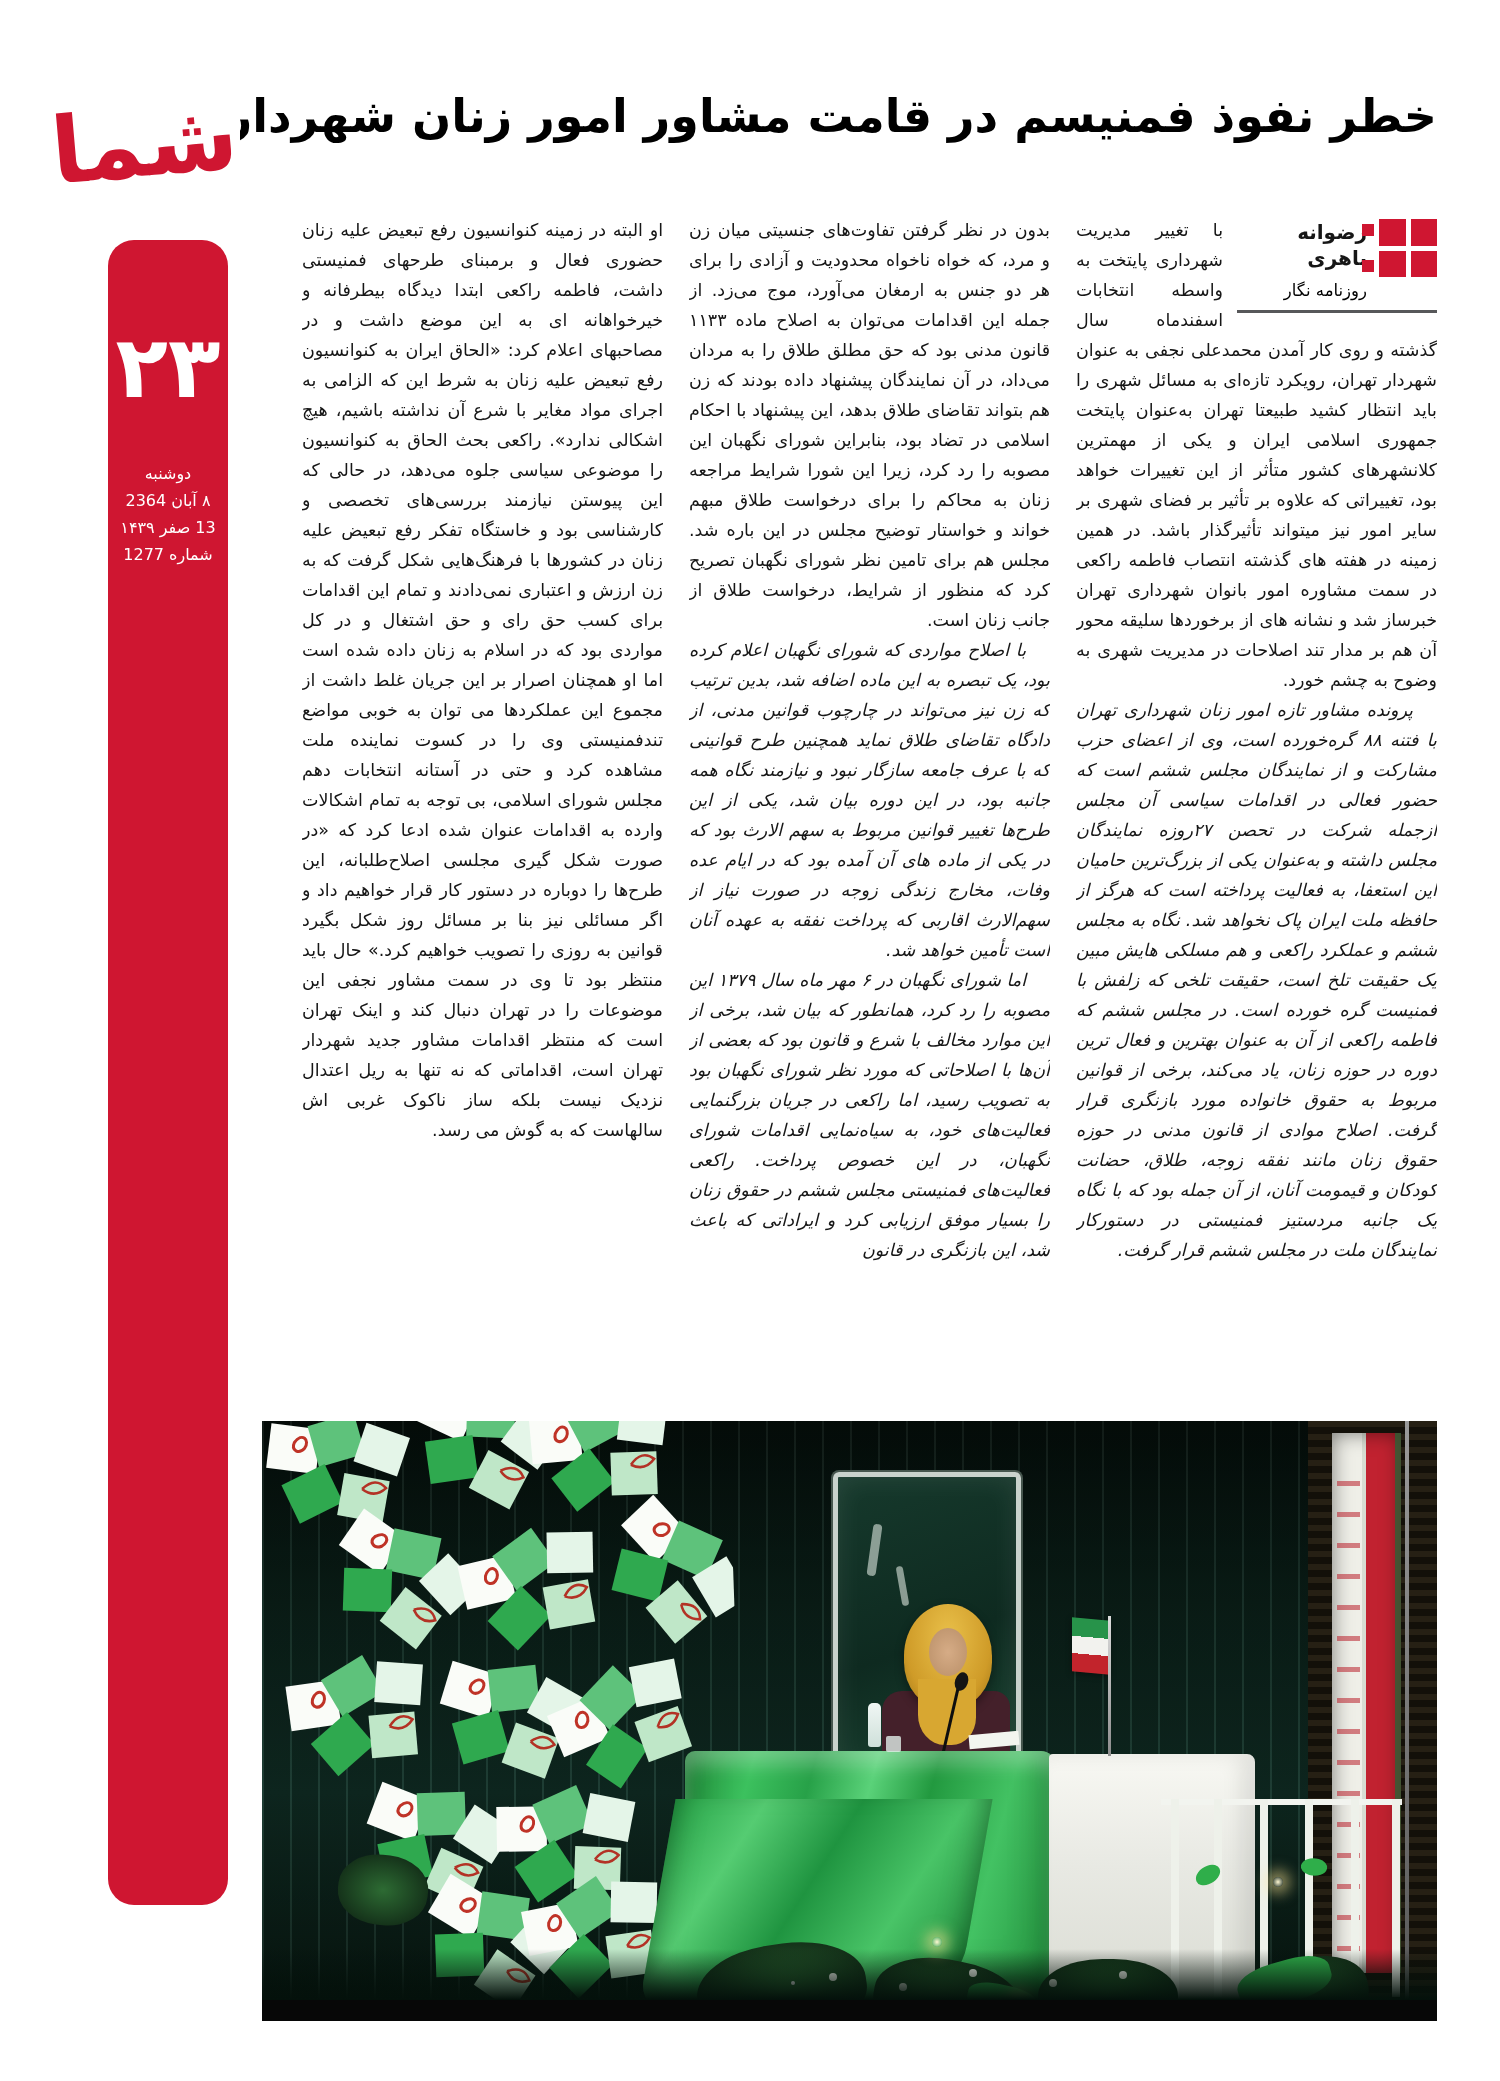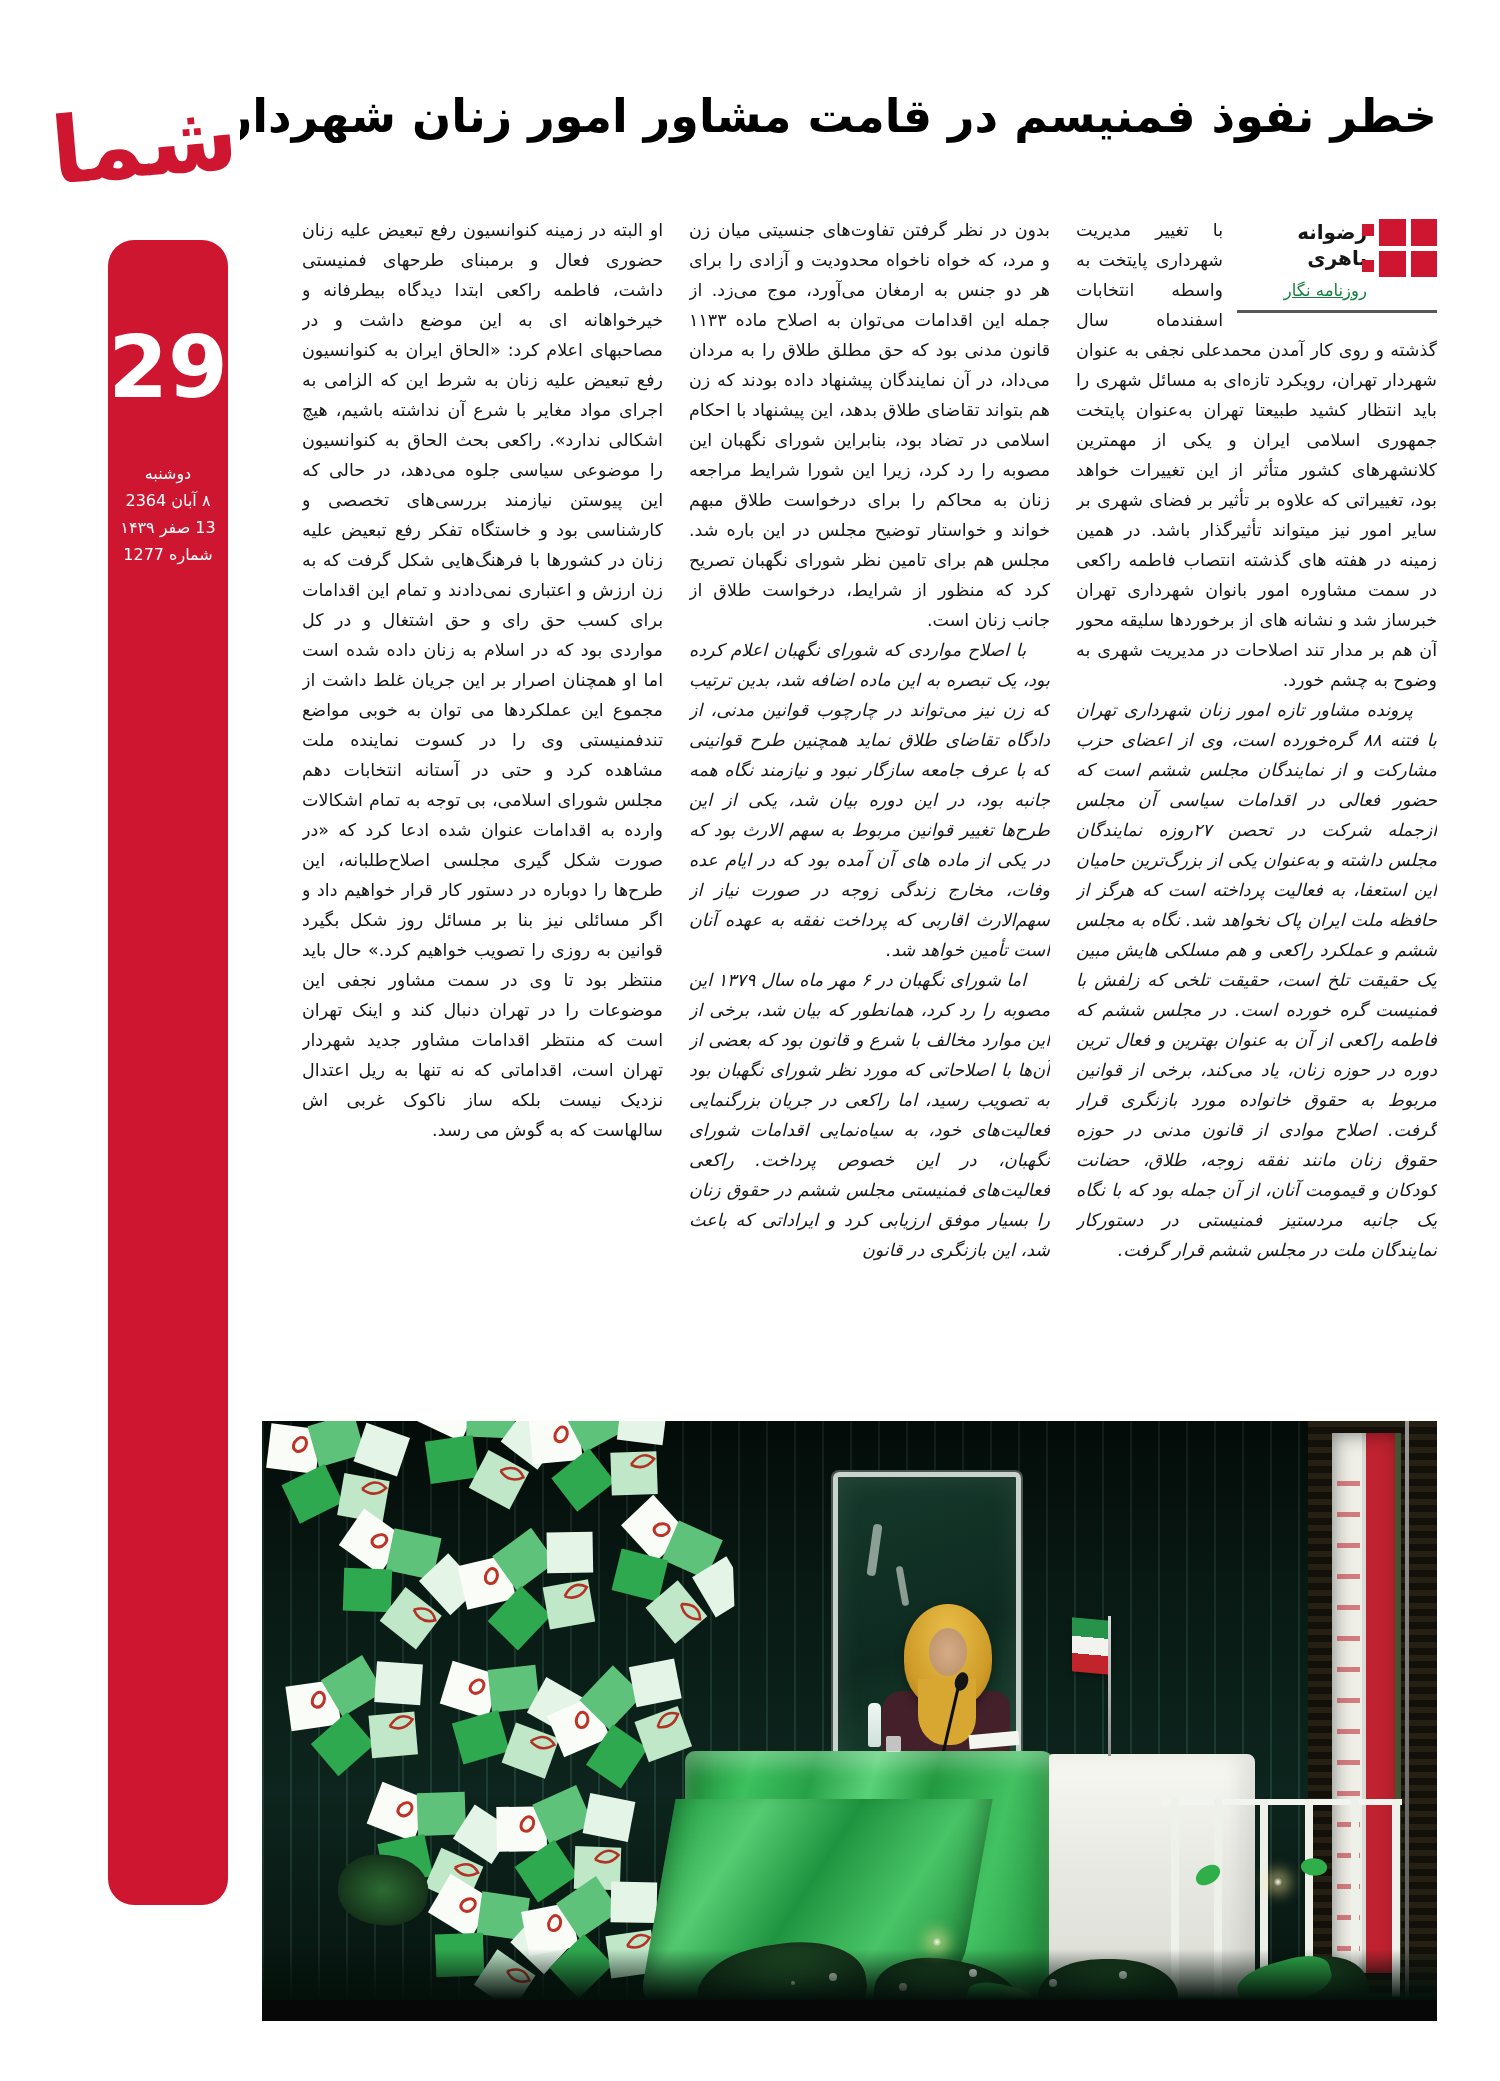--- a/index.html
+++ b/index.html
@@ -46,21 +46,21 @@
   .sq-grid {
     width:58px; height:58px; position:relative; flex:0 0 auto;
     display:grid; grid-template-columns:1fr 1fr; grid-template-rows:1fr 1fr; gap:5px;
     margin-top:2px;
   }
   .sq-grid span { background:#cf1631; }
   .sq-small { position:absolute; width:12px; height:12px; background:#cf1631; left:-17px; }
   .sq-small.a { top:5px; } .sq-small.b { bottom:5px; }
   .byline-texts { flex:1; text-align:right; }
   .byline-author { font-size:20px; font-weight:bold; line-height:26px; margin-top:2px; }
-  .byline-role { font-size:16.5px; color:#15803d; line-height:24px; margin-top:8px;text-decoration:underline; }
+  .byline-role { font-size:16.5px; color:#000000; line-height:24px; margin-top:8px; }
   
   .photo {
     position:absolute; left:262px; top:1421px; width:1175px; height:600px;
     overflow:hidden; background:linear-gradient(180deg,#050f0b 0%,#0c241c 30%,#123329 62%,#081811 100%);
   }
   .curtain { position:absolute; inset:0;
     background:repeating-linear-gradient(90deg, rgba(255,255,255,.05) 0 2px, rgba(0,0,0,.28) 2px 28px); }
   .right-wall { position:absolute; right:0; top:0; width:11%; height:100%;
     background:repeating-linear-gradient(180deg,#262014 0 6px,#131009 6px 13px); }
   .flag-pole-large { position:absolute; right:2.4%; top:0; width:4px; height:100%;
@@ -145,21 +145,21 @@
   .cd1{left:86%; top:76%} .cd2{left:57%; top:86%} .cd3{left:64%; top:96%}
 </style>
 </head>
 <body>
 
 <div>
 
   <div class="logo">شما</div>
 
   <div class="red-rail">
-    <div class="page-number">29</div>
+    <div class="page-number">۲۳</div>
     <div class="rail-dates">
       <div>دوشنبه</div>
       <div>۸ آبان 2364</div>
       <div>13 صفر ۱۴۳۹</div>
       <div>شماره 1277</div>
     </div>
   </div>
 
   <h1 class="headline">خطر نفوذ فمنیسم در قامت مشاور امور زنان شهرداری</h1>
 

